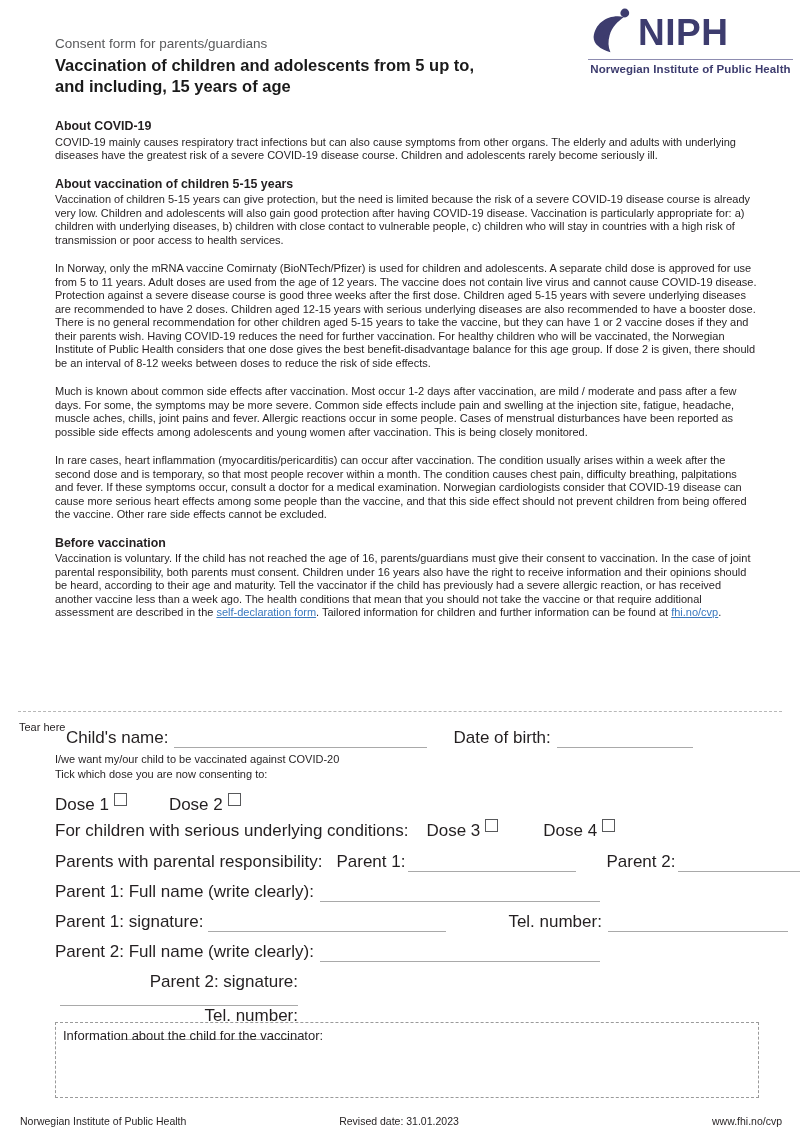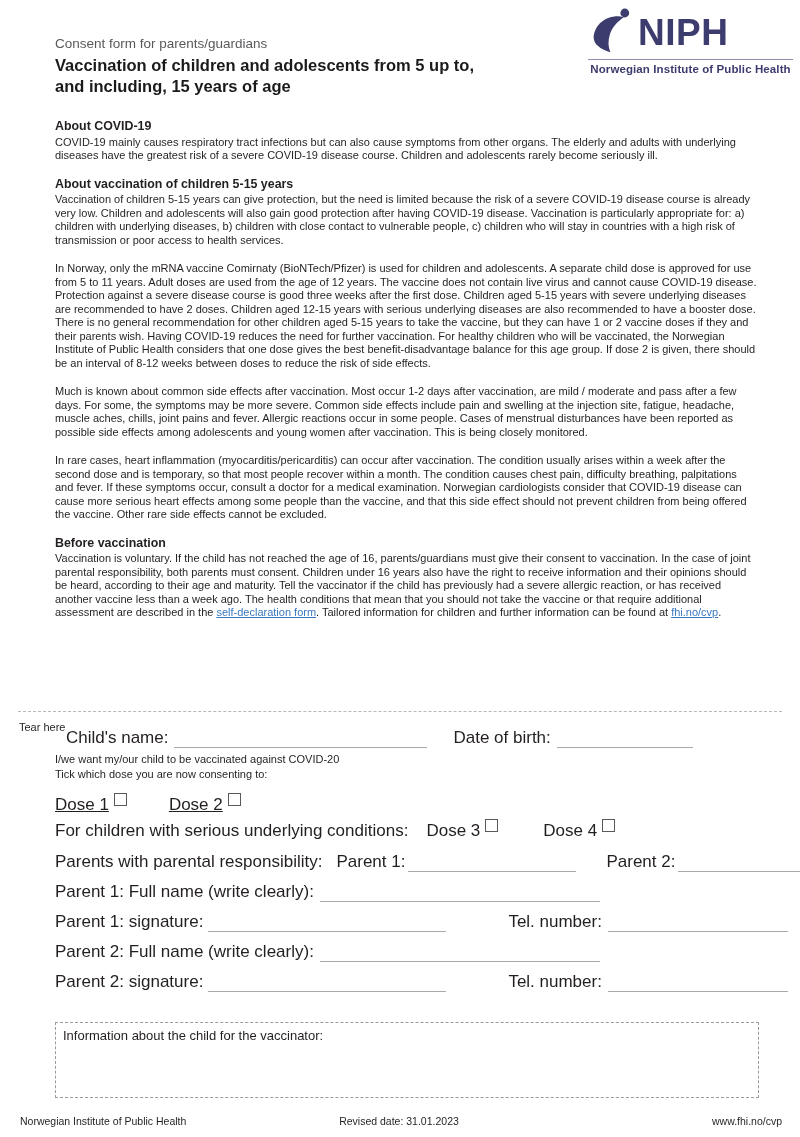--- a/index.html
+++ b/index.html
@@ -35,27 +35,27 @@
   
   .frow { position:absolute; font-size:17px; display:flex; align-items:flex-end; white-space:nowrap; }
   .field { display:inline-block; height:13px; border-bottom:1px solid #a9a9a9; }
   .cb {
     display:inline-block; width:13px; height:13px; box-sizing:border-box;
     border:1px solid #58595b; background:#fff; margin-left:5px;
     position:relative; top:-9px;
   }
   .r-child   { left:66px;  top:728px; }
   .r-consent { left:55px;  top:752px; font-size:11px; line-height:14.5px; position:absolute; }
-  .r-dose12  { left:55px;  top:795px;text-decoration:underline; }
+  .r-dose12  { left:55px;  top:795px; }
   .r-dose34  { left:55px;  top:821px; }
   .r-parents { left:55px;  top:852px; }
   .r-p1name  { left:55px;  top:882px; }
   .r-p1sig   { left:55px;  top:912px; }
   .r-p2name  { left:55px;  top:942px; }
-  .r-p2sig   { left:55px;  top:972px; }
+  .r-p2sig   { left:55px;  top:972px;flex-direction:column; }
 
   .infobox {
     position:absolute; left:55px; top:1022px; width:688px; height:64px;
     border:1px dashed #9a9a9a; padding:5px 7px; font-size:13px;
   }
 
   
   .f-left   { position:absolute; left:20px;  top:1115px; font-size:10.5px; }
   .f-center { position:absolute; left:0; right:2px; top:1115px; text-align:center; font-size:10.5px; }
   .f-right  { position:absolute; right:18px; top:1115px; font-size:10.5px; }

